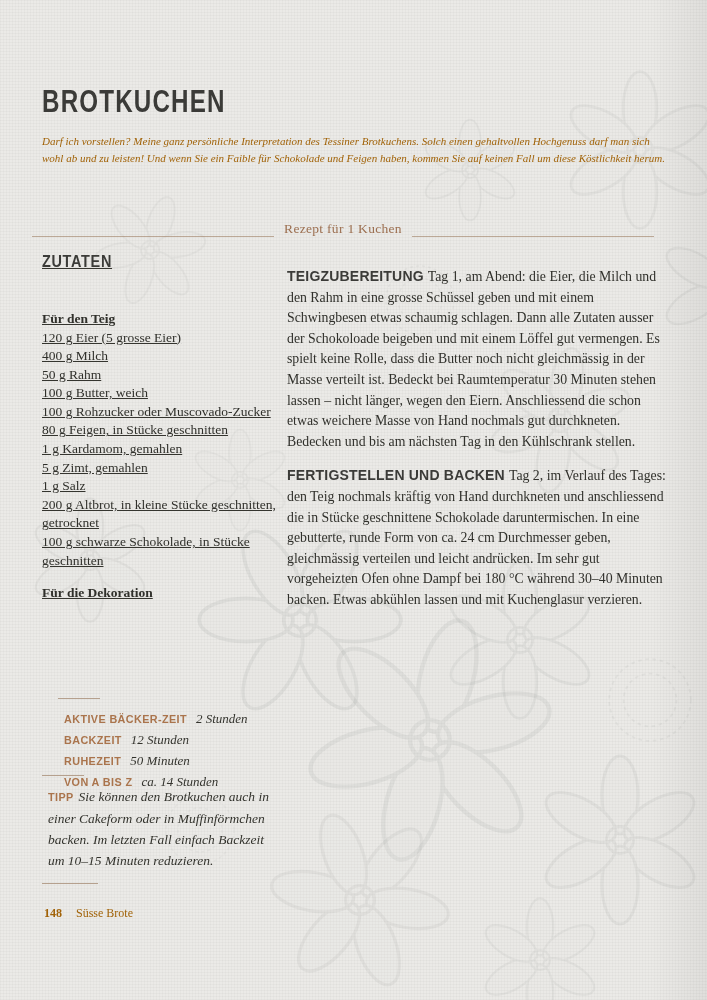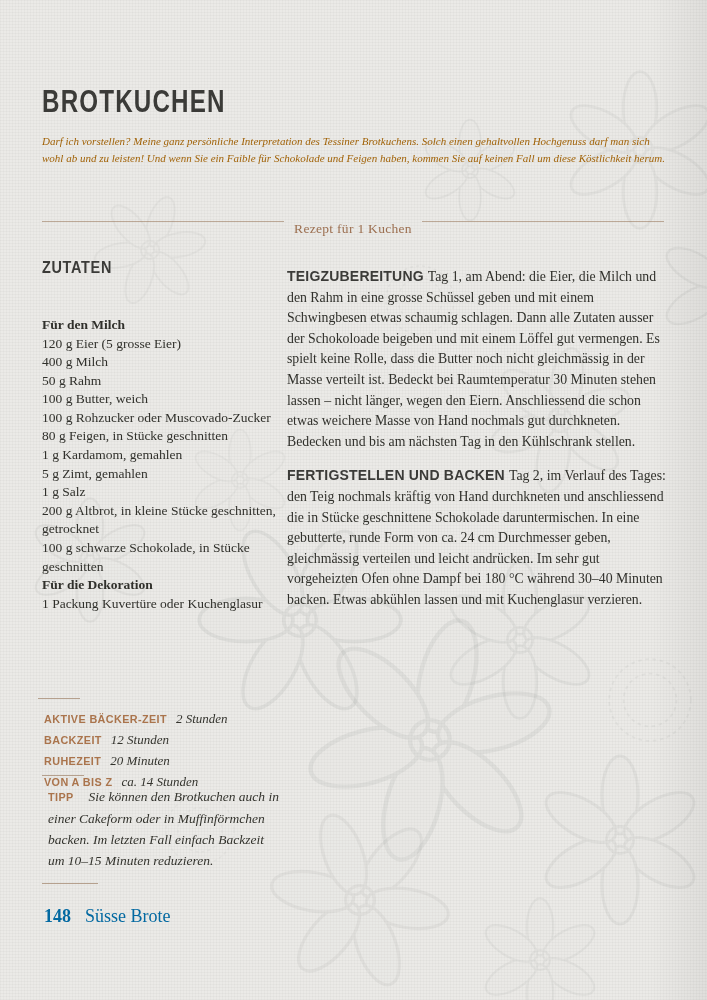--- a/index.html
+++ b/index.html
@@ -42,72 +42,72 @@
     color:var(--heading);
     transform:scaleX(0.78);transform-origin:0 50%;
     white-space:nowrap;
   }
   .intro{
     position:absolute;left:42px;top:133px;width:626px;
     font-style:italic;font-size:11px;line-height:1.52;
     color:#a16207;
   }
   .yield-divider{
-    position:absolute;left:42px;top:221px;width:622px;
-    display:flex;align-items:flex-start;gap:10px;
+    position:absolute;left:32px;top:221px;width:622px;
+    display:flex;align-items:flex-end;gap:10px;
   }
   .yield-divider .line{flex:1;height:0;border-top:1px solid rgba(150,115,85,0.55);}
   .yield-divider .label{
     font-size:13.5px;color:var(--accent);white-space:nowrap;letter-spacing:0.3px;
   }
 
-  .col-left{position:absolute;left:42px;top:258px;width:242px;}
+  .col-left{position:absolute;left:42px;top:252px;width:242px;text-decoration:underline;}
   .col-right{position:absolute;left:287px;top:266px;width:380px;}
 
   .sec-head{
     font-family:"Liberation Sans", sans-serif;
     font-weight:700;font-size:17px;letter-spacing:0.8px;
     color:var(--heading);
     transform:scaleX(0.85);transform-origin:0 50%;
     white-space:nowrap;
   }
   .ing-group-title{font-weight:700;font-size:13.5px;line-height:18.5px;color:#30302b;}
   .ing-list{font-size:13.5px;line-height:18.6px;color:#30302b;}
   .mt-38{margin-top:38px;}
-  .mt-14{}
+  .mt-14{margin-top:14px;}
 
   .method-para{font-size:13.8px;line-height:20.6px;color:#30302b;margin-bottom:13px;}
   .run-in{
     font-family:"Liberation Sans", sans-serif;
     font-weight:700;font-size:14px;letter-spacing:0.2px;
     color:var(--heading);
     margin-right:4px;
   }
 
-  .times-block{position:absolute;left:38px;top:698px;width:250px;}
+  .times-block{position:absolute;left:58px;top:698px;width:250px;}
   .short-rule{width:42px;border-top:1.5px solid var(--rule);opacity:0.8;}
   .times-rows{margin:9px 0 10px 6px;}
   .time-row{line-height:19px;white-space:nowrap;}
   .time-label{
     font-family:"Liberation Sans", sans-serif;
     font-weight:700;font-size:10.8px;letter-spacing:0.4px;
     color:var(--label);
   }
   .time-value{font-style:italic;font-size:13px;color:#33332d;margin-left:5px;}
 
   .tip-block{position:absolute;left:42px;top:775px;width:240px;}
   .tip-body{margin:10px 0 12px 6px;font-style:italic;font-size:13.5px;line-height:21px;color:#33332d;}
   .tip-label{
     font-family:"Liberation Sans", sans-serif;
     font-weight:700;font-style:normal;font-size:10.8px;letter-spacing:0.4px;
-    color:var(--label);margin-right:15px;
+    color:var(--label);margin-right:5px;
   }
   .tip-rule{width:56px;margin-left:0;}
 
-  .footer{position:absolute;left:44px;top:906px;font-size:18px;color:#0369a1;}
+  .footer{position:absolute;left:44px;top:906px;font-size:12px;color:#a16207;}
   .page-num{font-weight:700;margin-right:14px;}
 </style>
 </head>
 <body>
 
 <div class="weave"></div>
 <svg class="lace" width="707" height="1000" viewBox="0 0 707 1000" aria-hidden="true">
   <defs>
     <g id="flower" stroke="#9b9e9b" fill="#e3e3e0" stroke-width="2">
       <ellipse cx="0" cy="-30" rx="12" ry="26"></ellipse>
@@ -150,39 +150,36 @@
 
   <div class="yield-divider">
     <span class="line"></span>
     <span class="label">Rezept für 1 Kuchen</span>
     <span class="line"></span>
   </div>
 
   <div class="col-left">
     <h2 class="sec-head">ZUTATEN</h2>
 
-    <div class="ing-group-title mt-38">Für den Milch</div>
+    <div class="ing-group-title mt-38">Für den Teig</div>
     <div class="ing-list">
       <div class="ing">120 g Eier (5 grosse Eier)</div>
       <div class="ing">400 g Milch</div>
       <div class="ing">50 g Rahm</div>
       <div class="ing">100 g Butter, weich</div>
       <div class="ing">100 g Rohzucker oder Muscovado-Zucker</div>
       <div class="ing">80 g Feigen, in Stücke geschnitten</div>
       <div class="ing">1 g Kardamom, gemahlen</div>
       <div class="ing">5 g Zimt, gemahlen</div>
       <div class="ing">1 g Salz</div>
       <div class="ing">200 g Altbrot, in kleine Stücke geschnitten, getrocknet</div>
       <div class="ing">100 g schwarze Schokolade, in Stücke geschnitten</div>
     </div>
 
     <div class="ing-group-title mt-14">Für die Dekoration</div>
-    <div class="ing-list">
-      <div class="ing">1 Packung Kuvertüre oder Kuchenglasur</div>
-    </div>
   </div>
 
   <div class="col-right">
     <p class="method-para">
       <span class="run-in">TEIGZUBEREITUNG</span><span>Tag 1, am Abend: die Eier, die Milch und den Rahm in eine grosse Schüssel geben und mit einem Schwingbesen etwas schaumig schlagen. Dann alle Zutaten ausser der Schokoloade beigeben und mit einem Löffel gut vermengen. Es spielt keine Rolle, dass die Butter noch nicht gleichmässig in der Masse verteilt ist. Bedeckt bei Raumtemperatur 30 Minuten stehen lassen – nicht länger, wegen den Eiern. Anschliessend die schon etwas weichere Masse von Hand nochmals gut durchkneten. Bedecken und bis am nächsten Tag in den Kühlschrank stellen.</span>
     </p>
     <p class="method-para">
       <span class="run-in">FERTIGSTELLEN UND BACKEN</span><span>Tag 2, im Verlauf des Tages: den Teig nochmals kräftig von Hand durchkneten und anschliessend die in Stücke geschnittene Schokolade daruntermischen. In eine gebutterte, runde Form von ca. 24 cm Durchmesser geben, gleichmässig verteilen und leicht andrücken. Im sehr gut vorgeheizten Ofen ohne Dampf bei 180 °C während 30–40 Minuten backen. Etwas abkühlen lassen und mit Kuchenglasur verzieren.</span>
     </p>
   </div>
@@ -193,21 +190,21 @@
       <div class="time-row">
         <span class="time-label">AKTIVE BÄCKER-ZEIT</span>
         <span class="time-value">2 Stunden</span>
       </div>
       <div class="time-row">
         <span class="time-label">BACKZEIT</span>
         <span class="time-value">12 Stunden</span>
       </div>
       <div class="time-row">
         <span class="time-label">RUHEZEIT</span>
-        <span class="time-value">20 Minuten</span>
+        <span class="time-value">50 Minuten</span>
       </div>
       <div class="time-row">
         <span class="time-label">VON A BIS Z</span>
         <span class="time-value">ca. 14 Stunden</span>
       </div>
     </div>
   </div>
 
   <div class="tip-block">
     <div class="short-rule"></div>

